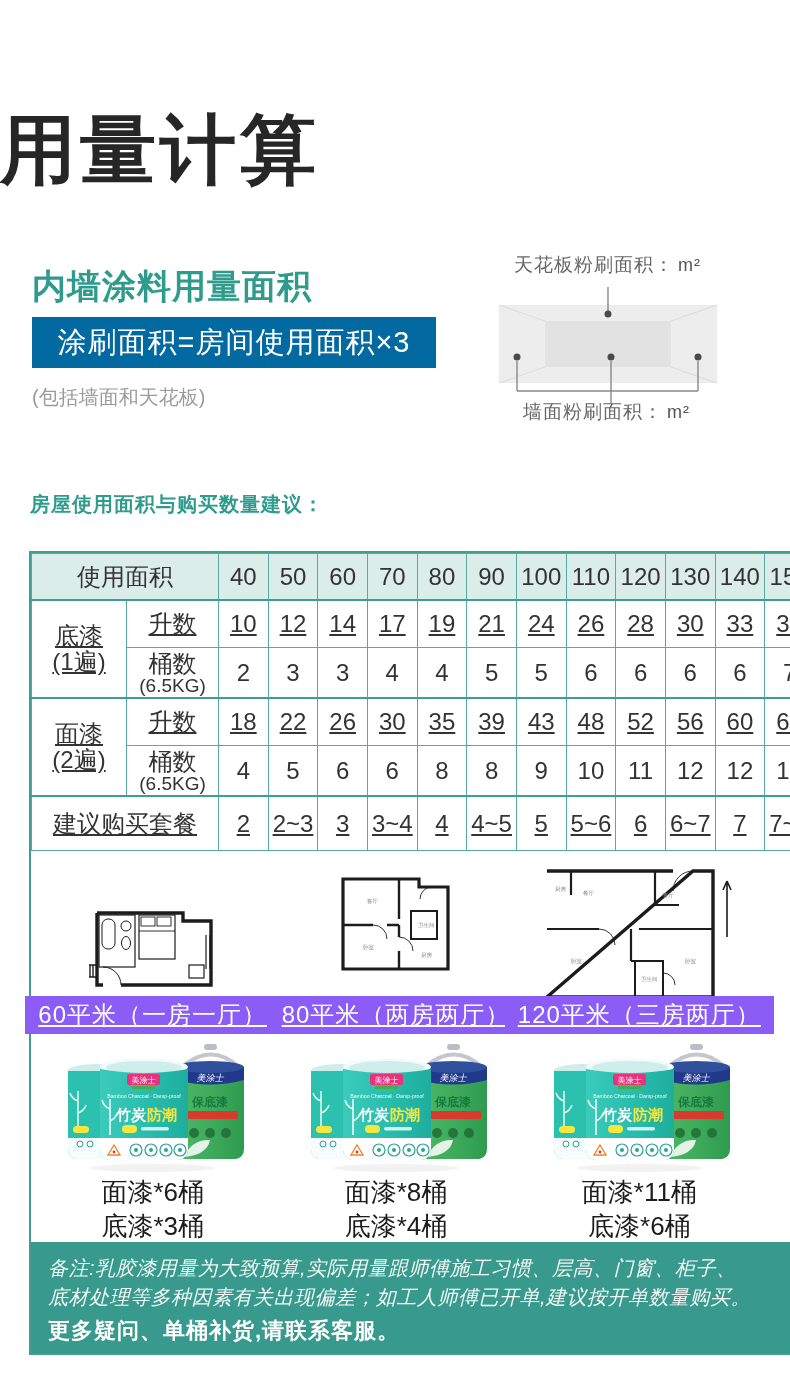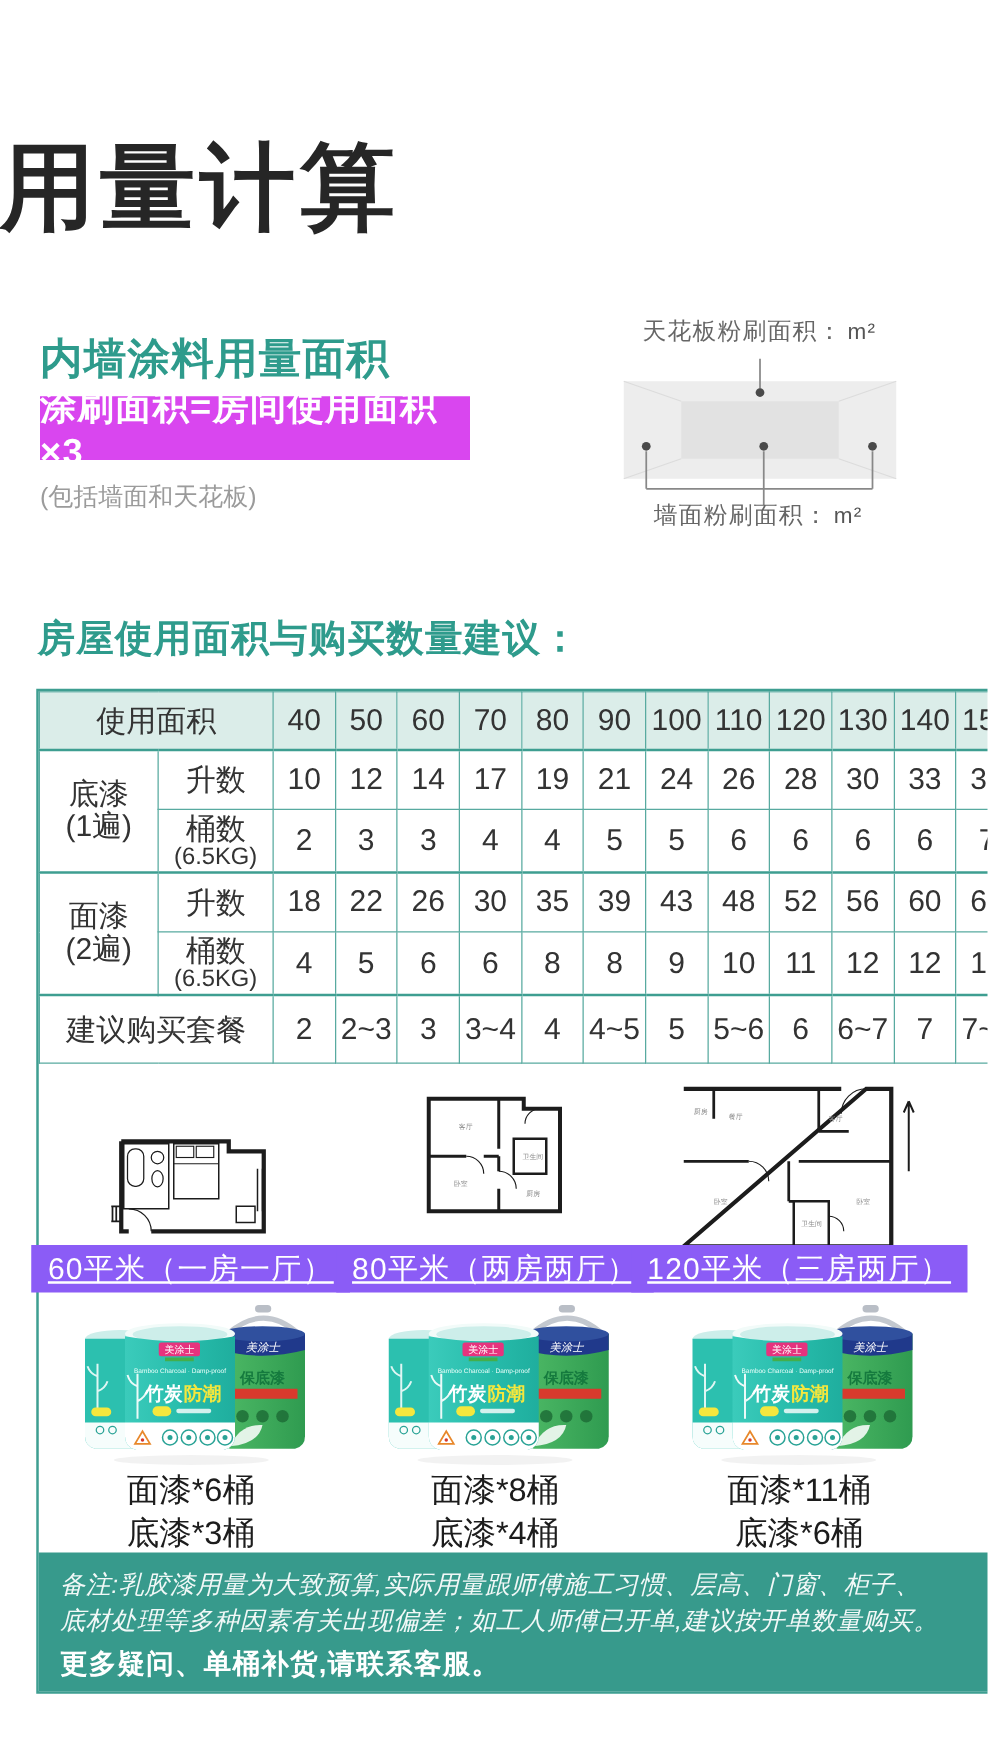--- a/index.html
+++ b/index.html
@@ -6,40 +6,40 @@
   body{width:790px;height:1397px;position:relative;overflow:hidden;
        font-family:"Liberation Sans","DejaVu Sans",sans-serif;color:#333;}
   .abs{position:absolute;}
 
   
   .page-title{left:0;top:100px;width:790px;text-align:left;
     font-size:76px;font-weight:900;color:#262626;letter-spacing:4px;}
 
   
   .sec1-heading{left:32px;top:264px;font-size:34px;font-weight:800;color:#2e9b8c;letter-spacing:1px;}
-  .formula-box{left:32px;top:317px;width:344px;height:51px;background:#d946ef;
-    color:#fff;font-size:29px;display:flex;align-items:center;justify-content:center;letter-spacing:1px;font-weight:bold;}
+  .formula-box{left:32px;top:317px;width:404px;height:51px;background:#0369a1;
+    color:#fff;font-size:29px;display:flex;align-items:center;justify-content:center;letter-spacing:1px;}
   .note{left:32px;top:384px;font-size:20px;color:#9b9b9b;}
 
   
   .diag-label{font-size:19px;color:#666;letter-spacing:1px;}
   .diag-label .unit{font-size:18px;color:#555;margin-left:4px;}
 
   
-  .sec2-heading{left:30px;top:491px;font-size:30px;font-weight:700;color:#2e9b8c;letter-spacing:1px;}
+  .sec2-heading{left:30px;top:491px;font-size:20px;font-weight:700;color:#2e9b8c;letter-spacing:1px;}
 
   
   .main-box{left:29px;top:551px;width:788px;height:804px;border:2px solid #3e9e91;
     box-sizing:border-box;background:#fff;}
 
   
   .calc-table{border-collapse:collapse;width:100%;table-layout:fixed;text-align:center;color:#333;}
   .calc-table td{border:1px solid #58aaa0;font-size:24px;padding:0;overflow:hidden;}
   .calc-table tr.thead td{background:#dbede9;height:45px;}
-  .calc-table tr.sep td{border-top:2px solid #3e9e91;}
+  .calc-table tr.sep td{border-top:2px solid #3e9e91;text-decoration:underline;}
   .row-l td{height:46px;}
   .row-b td{height:49px;}
   .row-f td{height:53px;}
   .cat div{line-height:26px;}
   .bk-sub{font-size:19px;line-height:20px;}
   .bk-top{line-height:24px;margin-top:2px;}
 
   
   .tri-row{position:absolute;left:0;width:730px;display:flex;}
   .tri-col{width:33.333%;display:flex;flex-direction:column;align-items:center;}

